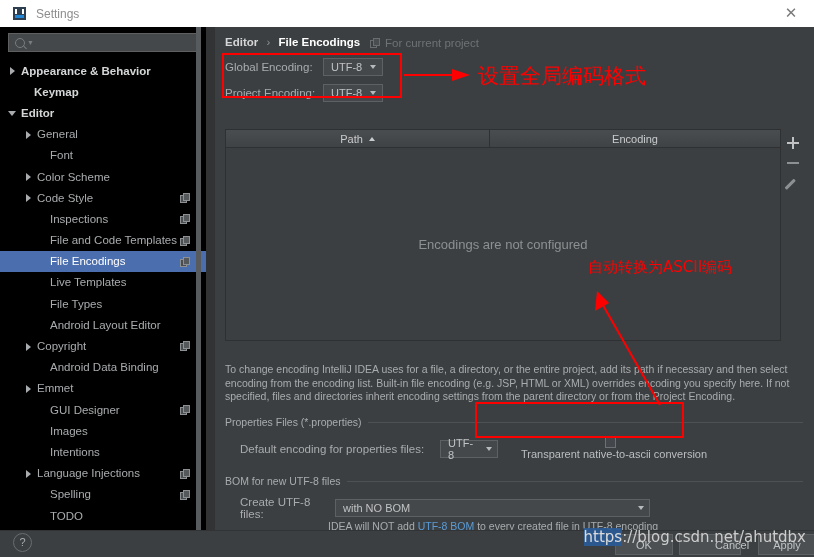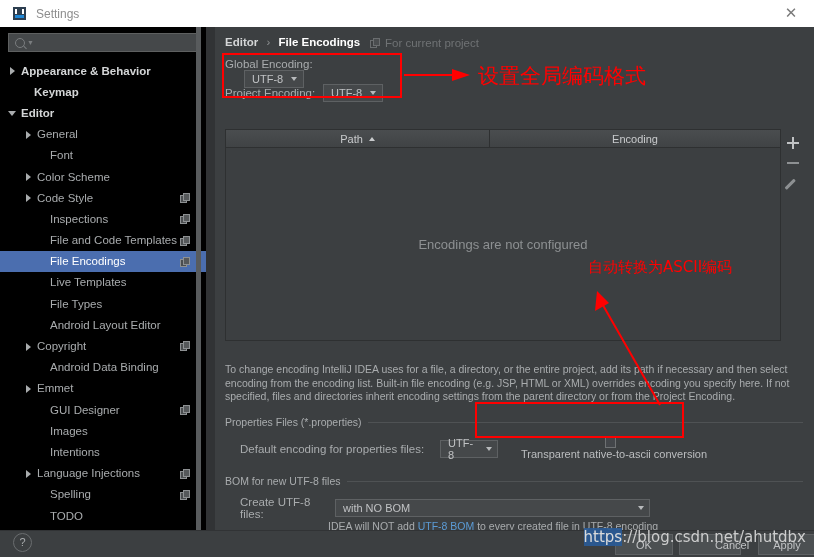--- a/index.html
+++ b/index.html
@@ -367,21 +367,21 @@
     </div>
 
     <div class="forproj">
       <span class="ficon">
           <b class="a"></b>
           <b class="b"></b>
         </span>
       <span>For current project</span>
     </div>
 
-    <div class="encrow" style="left:10px;top:31px;flex-direction:column;">
+    <div class="encrow" style="left:10px;top:31px;">
       <span class="lab">Global Encoding:</span>
       <span class="combo" style="width:60px;">
         <span>UTF-8</span>
         <span class="ar"></span>
       </span>
     </div>
 
     <div class="encrow" style="left:10px;top:57px;">
       <span class="lab">Project Encoding:</span>
       <span class="combo" style="width:60px;">

